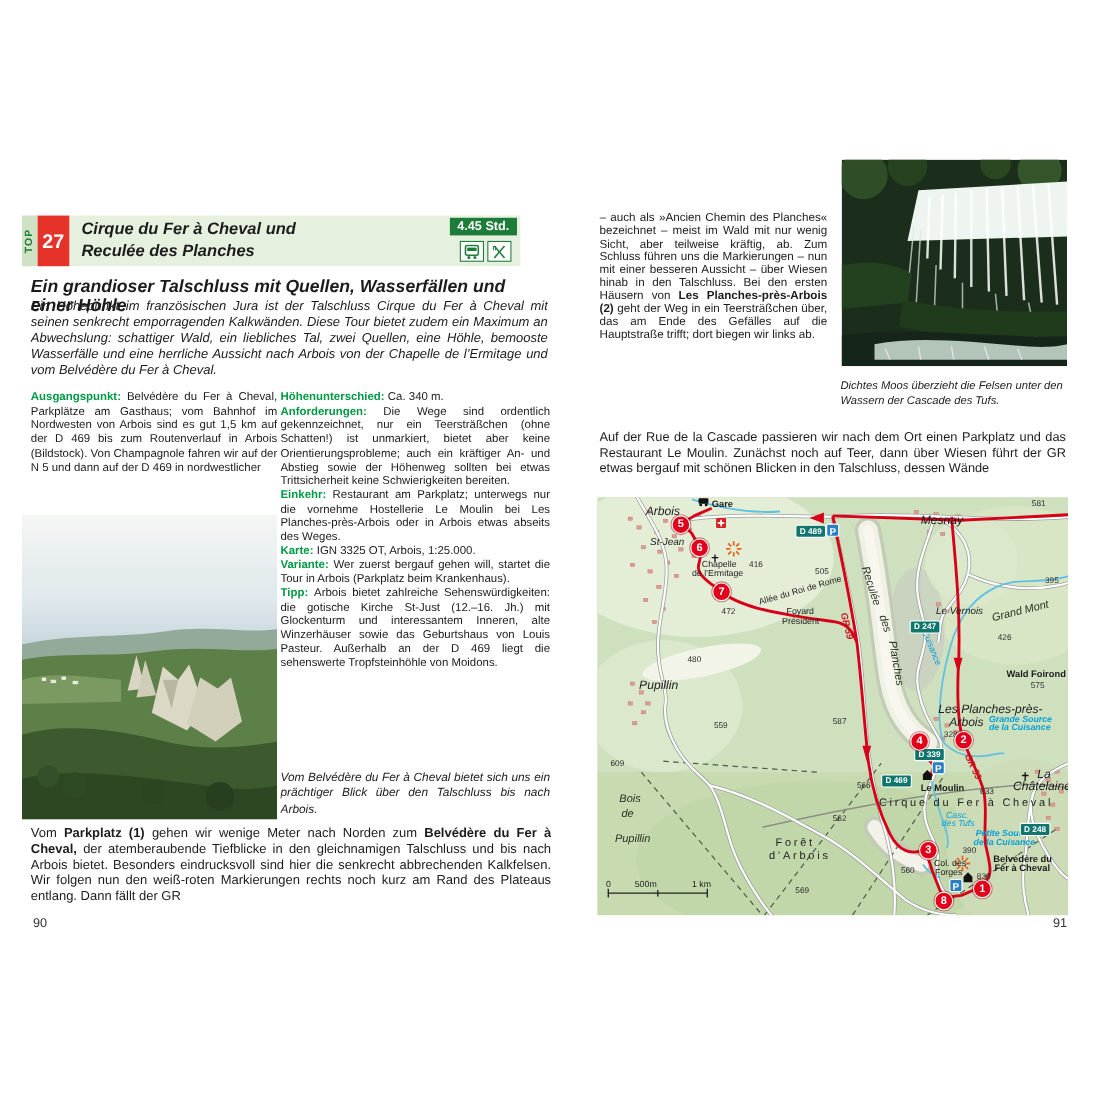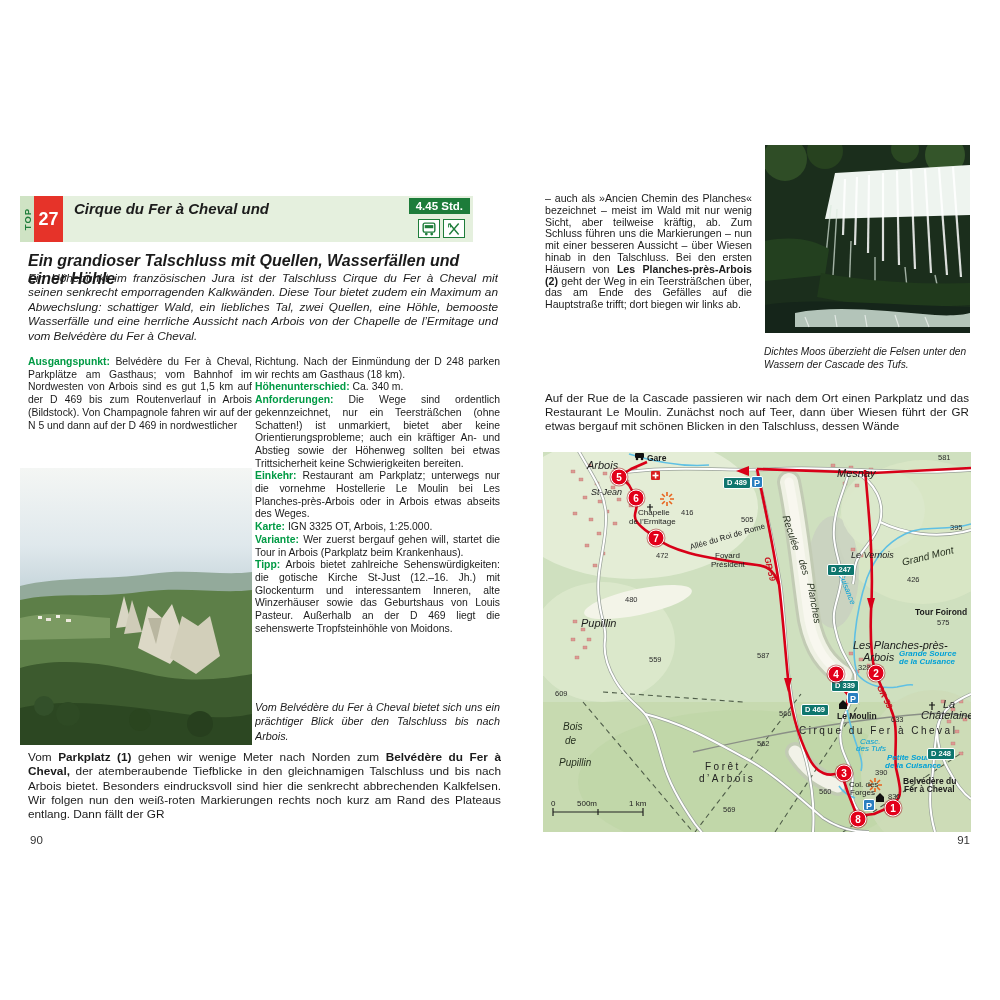--- a/index.html
+++ b/index.html
@@ -73,20 +73,21 @@
 </head>
 <body>
 
 <div class="abs header-bar">
   <div class="top-tab">
       <span>TOP</span>
     </div>
   <div class="tour-num">27</div>
   <div class="title-wrap">
     <div class="title-line">Cirque du Fer à Cheval und</div>
+    <div class="title-line">Reculée des Planches</div>
   </div>
   <div class="dur-badge">4.45 Std.</div>
   <div class="hdr-icons">
     <span class="ic">
       <svg width="16" height="14" viewBox="0 0 20 18">
           <rect x="2.5" y="1.5" width="15" height="11.5" rx="2" fill="none" stroke="#1e7d3a" stroke-width="1.8"></rect>
           <rect x="4.5" y="4" width="11" height="4" fill="#1e7d3a"></rect>
           <circle cx="6.5" cy="15.5" r="1.8" fill="#1e7d3a"></circle>
           <circle cx="13.5" cy="15.5" r="1.8" fill="#1e7d3a"></circle>
         </svg>
@@ -103,21 +104,20 @@
 </div>
 
 <div class="abs intro-h">Ein grandioser Talschluss mit Quellen, Wasserfällen und einer Höhle</div>
 <div class="abs intro-p">Ein Höhepunkt im französischen Jura ist der Talschluss Cirque du Fer à Cheval mit seinen senkrecht emporragenden Kalkwänden. Diese Tour bietet zudem ein Maximum an Abwechslung: schattiger Wald, ein liebliches Tal, zwei Quellen, eine Höhle, bemooste Wasserfälle und eine herrliche Aussicht nach Arbois von der Chapelle de l’Ermitage und vom Belvédère du Fer à Cheval.</div>
 
 <div class="abs info-col col-a">
   <span class="kw">Ausgangspunkt:</span>
   <span>Belvédère du Fer à Cheval, Parkplätze am Gasthaus; vom Bahnhof im Nordwesten von Arbois sind es gut 1,5 km auf der D 469 bis zum Routenverlauf in Arbois (Bildstock). Von Champagnole fahren wir auf der N 5 und dann auf der D 469 in nordwestlicher</span>
 </div>
 <div class="abs info-col col-b" id="info-right">
-    <div>Richtung. Nach der Einmündung der D 248 parken wir rechts am Gasthaus (18 km).</div>
     <div><span class="kw">Höhenunterschied: </span>Ca. 340 m.</div>
     <div><span class="kw">Anforderungen: </span>Die Wege sind ordentlich gekennzeichnet, nur ein Teersträßchen (ohne Schatten!) ist unmarkiert, bietet aber keine Orientierungsprobleme; auch ein kräftiger An- und Abstieg sowie der Höhenweg sollten bei etwas Trittsicherheit keine Schwierigkeiten bereiten.</div>
     <div><span class="kw">Einkehr: </span>Restaurant am Parkplatz; unterwegs nur die vornehme Hostellerie Le Moulin bei Les Planches-près-Arbois oder in Arbois etwas abseits des Weges.</div>
     <div><span class="kw">Karte: </span>IGN 3325 OT, Arbois, 1:25.000.</div>
     <div><span class="kw">Variante: </span>Wer zuerst bergauf gehen will, startet die Tour in Arbois (Parkplatz beim Krankenhaus).</div>
     <div><span class="kw">Tipp: </span>Arbois bietet zahlreiche Sehenswürdigkeiten: die gotische Kirche St-Just (12.–16. Jh.) mit Glockenturm und interessantem Inneren, alte Winzerhäuser sowie das Geburtshaus von Louis Pasteur. Außerhalb an der D 469 liegt die sehenswerte Tropfsteinhöhle von Moidons.</div>
   </div>
 
 <div class="abs photo photo-left">
   <svg width="232" height="277" viewBox="0 0 232 277">
@@ -375,21 +375,21 @@
       <span class="ml area" style="left: 247px; top: 62px; transform: rotate(72deg);">Reculée</span>
       <span class="ml area" style="left: 263px; top: 106px; transform: rotate(72deg);">des</span>
       <span class="ml area" style="left: 272px; top: 130px; transform: rotate(80deg);">Planches</span>
       <span class="ml water" style="left: 301px; top: 120px; transform: rotate(68deg);">Cuisance</span>
       <span class="ml gr" style="left: 228px; top: 104px; transform: rotate(76deg);">GR 59</span>
       <span class="ml spot" style="left: 82px; top: 144px;">480</span>
       <span class="ml town lg" style="left: 38px; top: 166px;">Pupillin</span>
       <span class="ml spot" style="left: 106px; top: 204px;">559</span>
       <span class="ml spot" style="left: 12px; top: 238px;">609</span>
       <span class="ml spot" style="left: 364px; top: 124px;">426</span>
-      <span class="ml bold md" style="left: 372px; top: 156px;">Tour Foirond</span>
+      <span class="ml bold md" style="left: 372px; top: 156px;">Wald Foirond</span>
       <span class="ml spot" style="left: 394px; top: 167px;">575</span>
       <span class="ml town lg" style="left: 310px; top: 188px;">Les Planches-près-</span>
       <span class="ml town lg" style="left: 320px; top: 200px;">Arbois</span>
       <span class="ml water wb" style="left: 356px; top: 198px;">Grande Source</span>
       <span class="ml water wb" style="left: 356px; top: 206px;">de la Cuisance</span>
       <span class="ml spot" style="left: 315px; top: 212px;">328</span>
       <span class="ml spot" style="left: 214px; top: 200px;">587</span>
       <span class="ml gr" style="left: 340px; top: 232px; transform: rotate(64deg);">GR 59</span>
       <span class="ml spot" style="left: 236px; top: 258px;">566</span>
       <span class="ml spot" style="left: 214px; top: 288px;">562</span>

